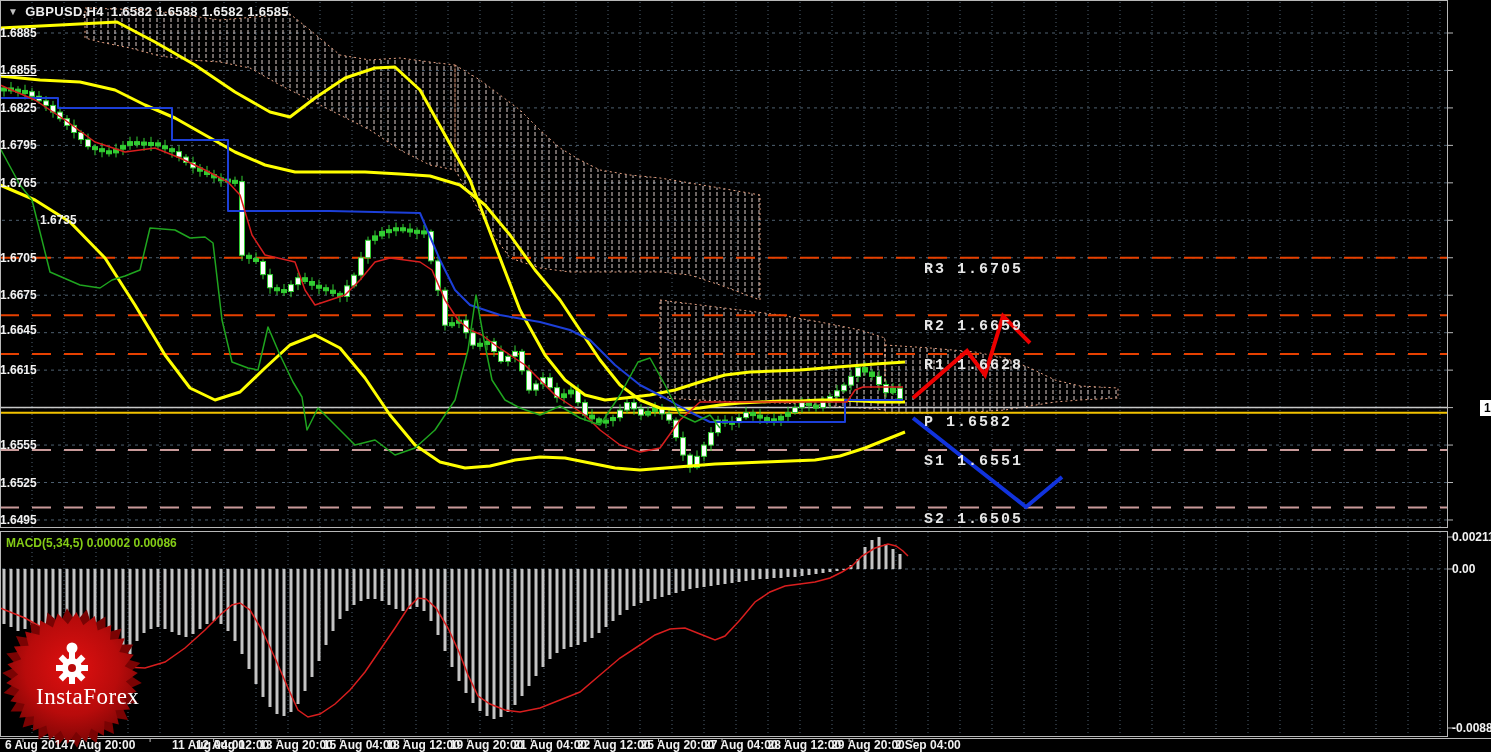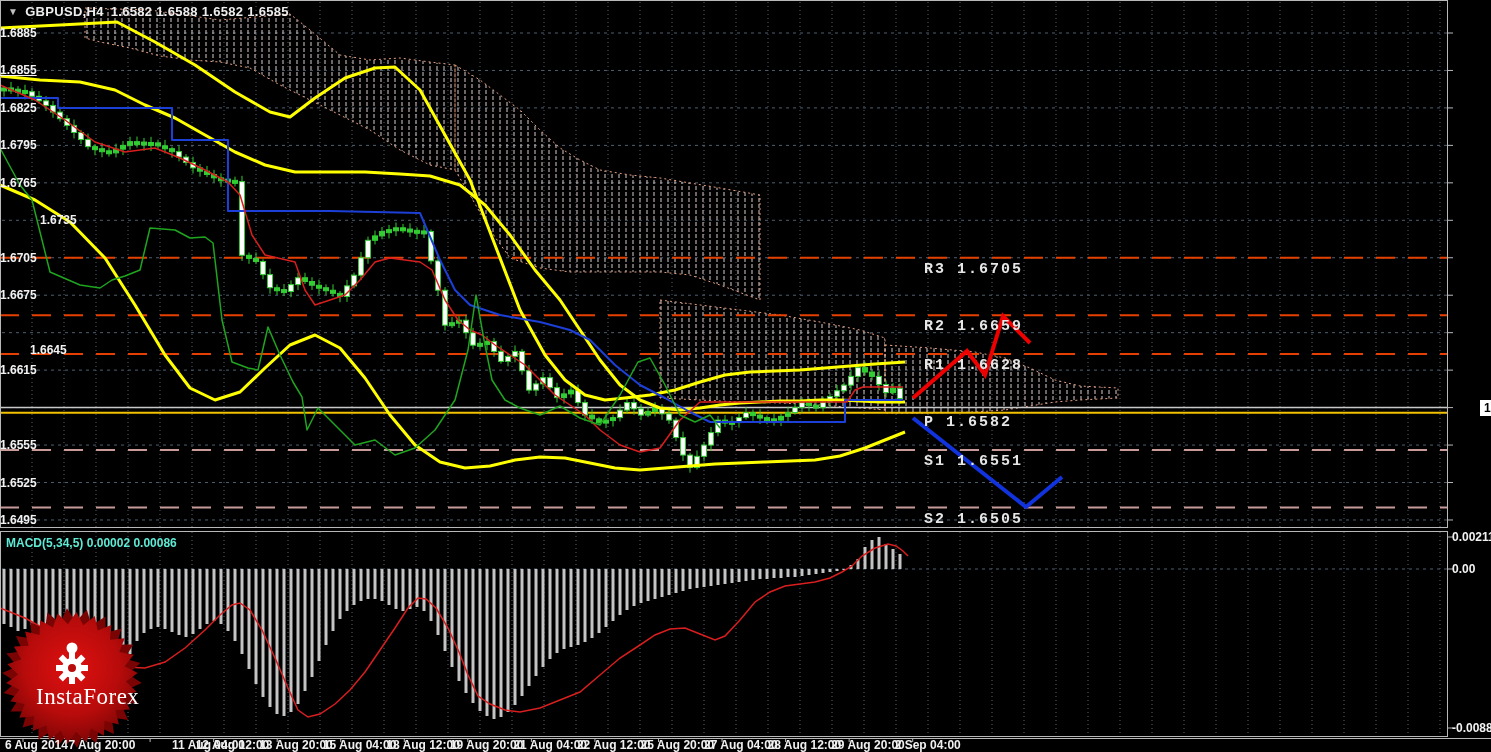--- a/index.html
+++ b/index.html
@@ -7,21 +7,21 @@
        font-family:"Liberation Sans",sans-serif;-webkit-font-smoothing:none;}
   #stage{position:absolute;left:0;top:0;width:1491px;height:752px;}
   svg#gfx{position:absolute;left:0;top:0;}
   .abs{position:absolute;white-space:nowrap;}
   .title-bar{left:8px;top:4px;color:#EDEDED;font-size:13px;font-weight:bold;letter-spacing:.3px;display:flex;align-items:center;gap:7px;}
   .dd-tri{color:#BFBFBF;font-size:10px;line-height:10px;cursor:pointer;}
   .annot{right:115px;top:8px;text-align:center;color:#FF0000;font-size:22px;font-weight:bold;line-height:23px;}
   .pivot-lbl{color:#E6E6E6;font-size:15px;font-weight:bold;letter-spacing:2px;font-family:"Liberation Mono","DejaVu Sans Mono",monospace;}
   .yaxis-lbl{color:#F2F2F2;font-size:12px;font-weight:bold;left:1456px;font-family:"Liberation Sans",sans-serif;}
   .yaxis-cur{left:1449px;background:#FFFFFF;color:#000;font-size:12px;font-weight:bold;padding:1px 3px 1px 4px;width:35px;margin-left:31px;}
-  .macd-lbl{left:6px;top:536px;color:#5eead4;font-size:12px;font-weight:bold;}
+  .macd-lbl{left:6px;top:536px;color:#84cc16;font-size:12px;font-weight:bold;}
   .footer{left:6px;top:716px;color:#DDDDDD;font-size:13px;}
   .xaxis{top:737px;color:#F0F0F0;font-size:12px;font-weight:bold;}
   .brand{left:36px;top:684px;color:#FFFFFF;font-size:23px;letter-spacing:.5px;font-family:"Liberation Serif","DejaVu Serif",serif;}
 </style>
 </head>
 <body>
 
 <div id="stage">
 
   <svg id="gfx" width="1491" height="752">
@@ -641,21 +641,21 @@
       <div class="abs pivot-lbl" style="left: 924px; top: 453.066px;">S1 1.6551</div>
       <div class="abs pivot-lbl" style="left: 924px; top: 510.506px;">S2 1.6505</div>
       <div class="abs yaxis-lbl" style="left: 0px; top: 26px;">1.6885</div>
       <div class="abs yaxis-lbl" style="left: 0px; top: 63.46px; text-decoration: underline;">1.6855</div>
       <div class="abs yaxis-lbl" style="left: 0px; top: 100.92px;">1.6825</div>
       <div class="abs yaxis-lbl" style="left: 0px; top: 138.38px;">1.6795</div>
       <div class="abs yaxis-lbl" style="left: 0px; top: 175.84px;">1.6765</div>
       <div class="abs yaxis-lbl" style="left: 0px; top: 213.3px; margin-left: 40px;">1.6735</div>
       <div class="abs yaxis-lbl" style="left: 0px; top: 250.76px;">1.6705</div>
       <div class="abs yaxis-lbl" style="left: 0px; top: 288.22px;">1.6675</div>
-      <div class="abs yaxis-lbl" style="left: 0px; top: 343px; padding-left: 30px;">1.6645</div>
+      <div class="abs yaxis-lbl" style="left: 0px; top: 323px;">1.6645</div>
       <div class="abs yaxis-lbl" style="left: 0px; top: 363.14px;">1.6615</div>
       <div class="abs yaxis-cur" style="left: 1449px; top: 399.6px;">1.6585</div>
       <div class="abs yaxis-lbl" style="left: 0px; top: 438.06px;">1.6555</div>
       <div class="abs yaxis-lbl" style="left: 0px; top: 475.52px;">1.6525</div>
       <div class="abs yaxis-lbl" style="left: 0px; top: 512.98px;">1.6495</div>
       <div class="abs yaxis-lbl" style="left: 1452px; top: 530px; font-weight: bold;">0.00211</div>
       <div class="abs yaxis-lbl" style="left: 1452px; top: 562px; font-weight: bold;">0.00</div>
       <div class="abs yaxis-lbl" style="left: 1452px; top: 721px; font-weight: bold;">-0.00887</div>
       <div class="abs xaxis" style="left: 5px; top: 738px;">6 Aug 2014</div>
       <div class="abs xaxis" style="left: 68.55px; top: 738px;">7 Aug 20:00</div>

